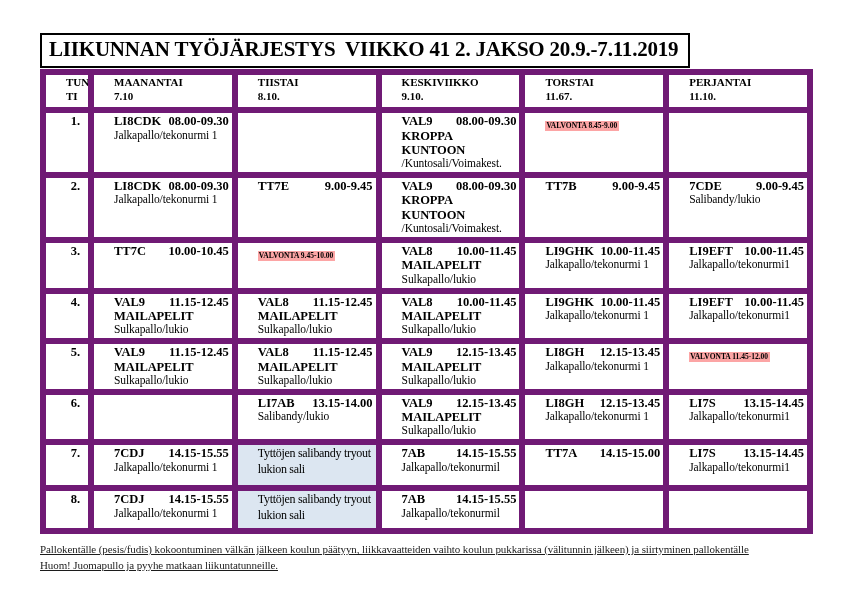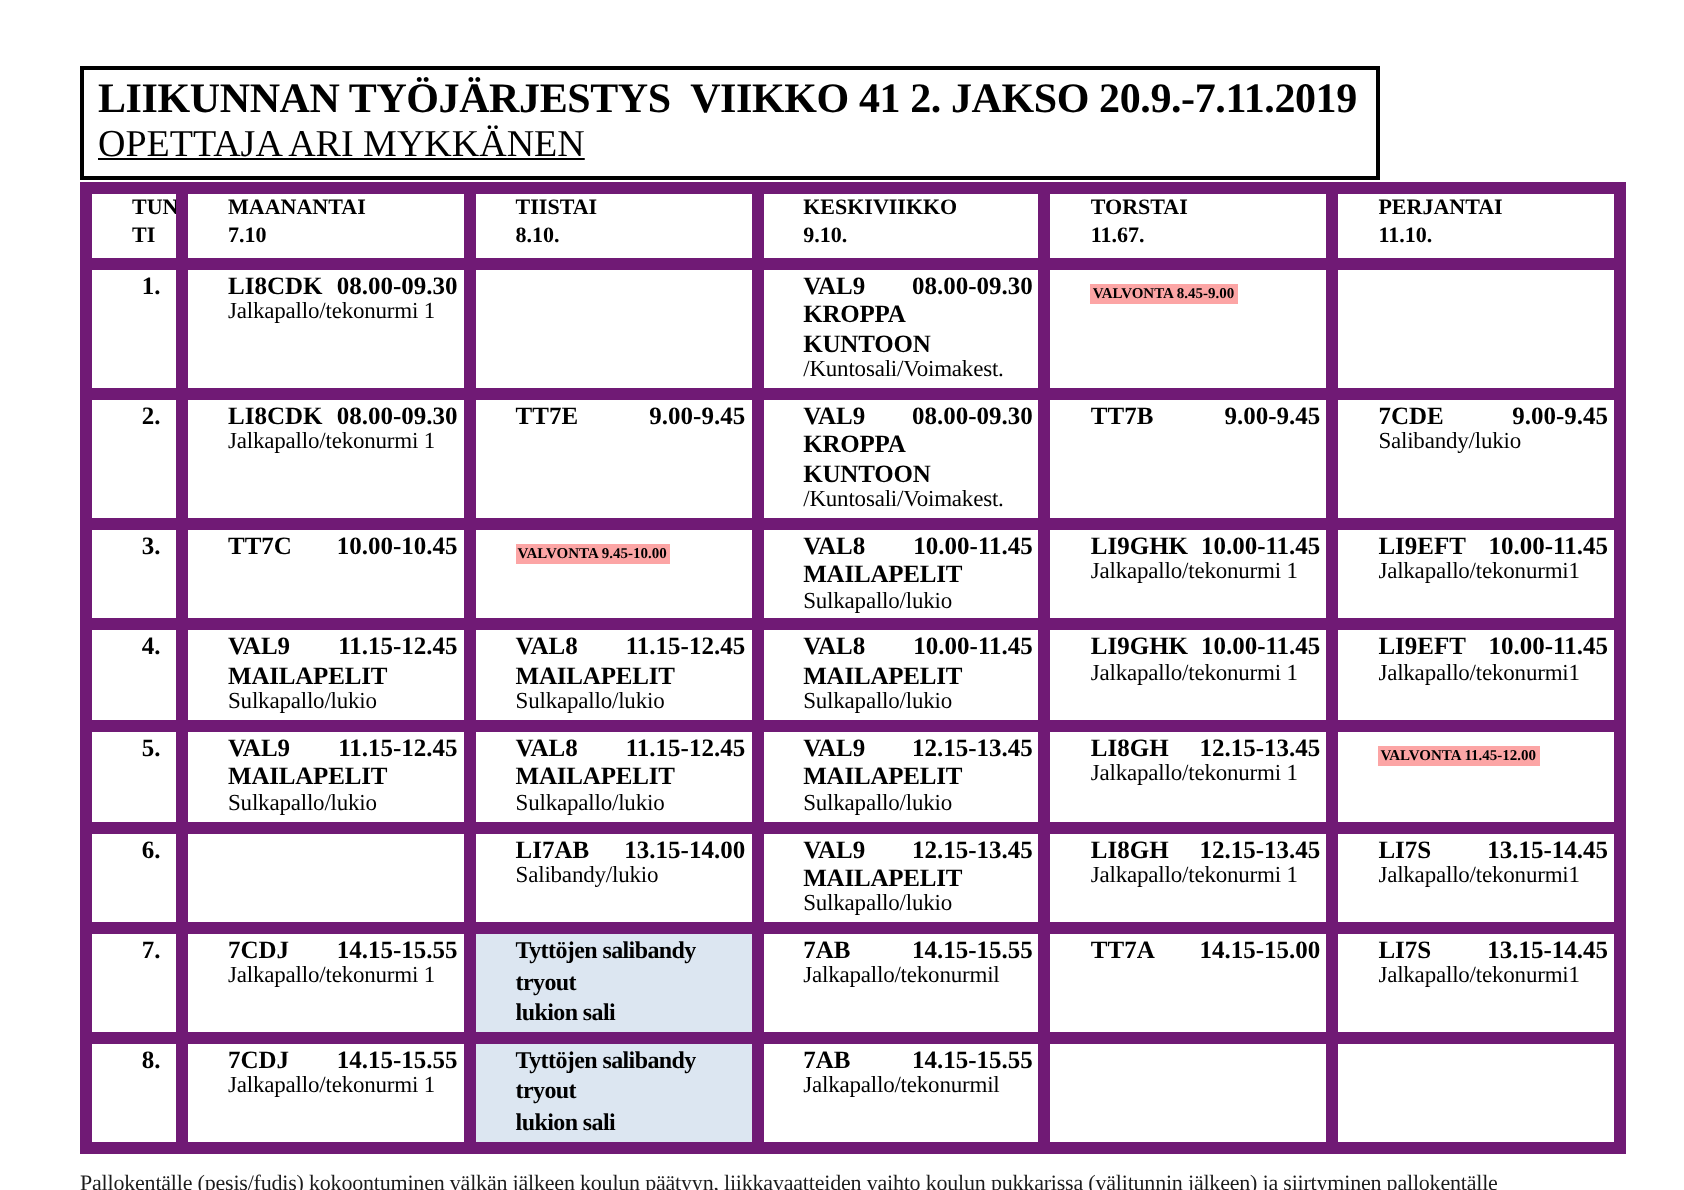--- a/index.html
+++ b/index.html
@@ -33,36 +33,35 @@
   .lesson-code{white-space:nowrap;}
   .lesson-time{white-space:nowrap;}
   .lesson-bold{font-weight:bold;font-size:12.5px;line-height:1.15;letter-spacing:-0.1px;}
   .lesson-line{font-size:11.5px;line-height:1.2;letter-spacing:-0.1px;}
 
   td.supervision-bottom{vertical-align:bottom;}
   .supervision-badge{display:inline-block;font-size:7.5px;font-weight:bold;background:#fca5a5;padding:0 2px 1px 1px;line-height:1.2;letter-spacing:0;margin-top:1px;}
   td.supervision-bottom .supervision-badge{margin-bottom:4px;}
 
   td.tryout-cell{background:#dce6f1;}
-  .tryout-line{font-weight:bold;font-size:12px;line-height:1.3;letter-spacing:-0.3px;}
+  .tryout-line{font-weight:normal;font-size:12px;line-height:1.3;letter-spacing:-0.3px;}
 
   
   .footer-notes{margin-top:8px;font-size:11px;line-height:1.43;color:#1c1c1c;width:776px;letter-spacing:-0.1px;text-decoration:underline;}
   .footer-notes p{margin:0;}
   .u-word{text-decoration:underline;}
 </style>
 </head>
 <body>
 
 <div class="page">
   <div class="content">
 
     <div class="title-box">
       <div class="title-main">LIIKUNNAN TYÖJÄRJESTYS  VIIKKO 41 2. JAKSO 20.9.-7.11.2019</div>
-      <div><span class="title-teacher">OPETTAJA ARI MYKKÄNEN</span></div>
     </div>
 
     <table class="tt">
       <colgroup>
         <col class="c-period">
           <col class="c-day">
           <col class="c-day">
           <col class="c-day">
           <col class="c-day">
           <col class="c-day">

